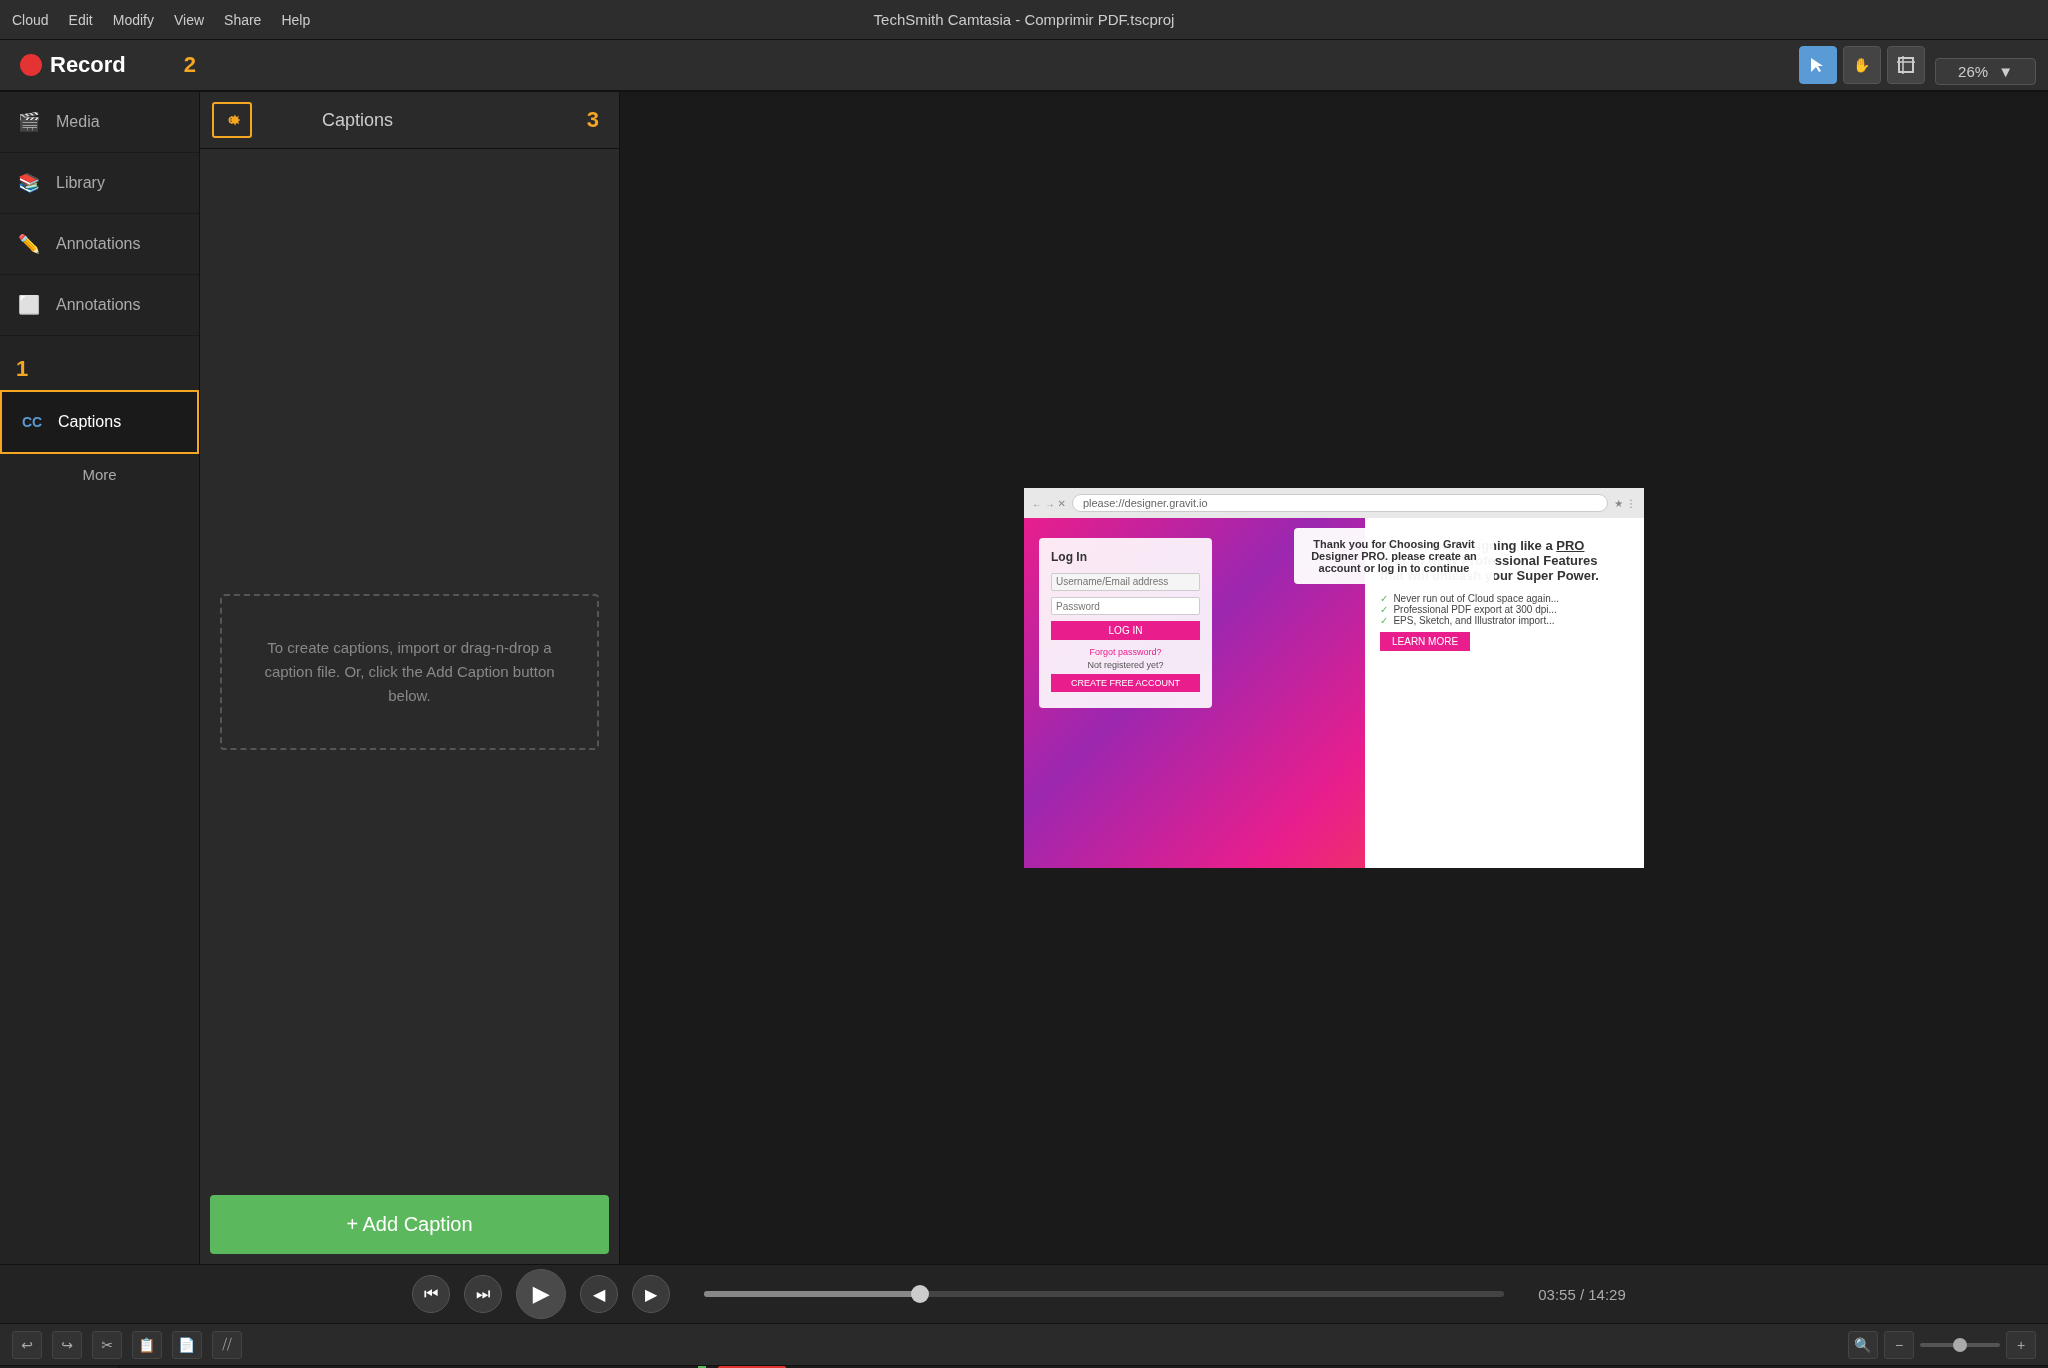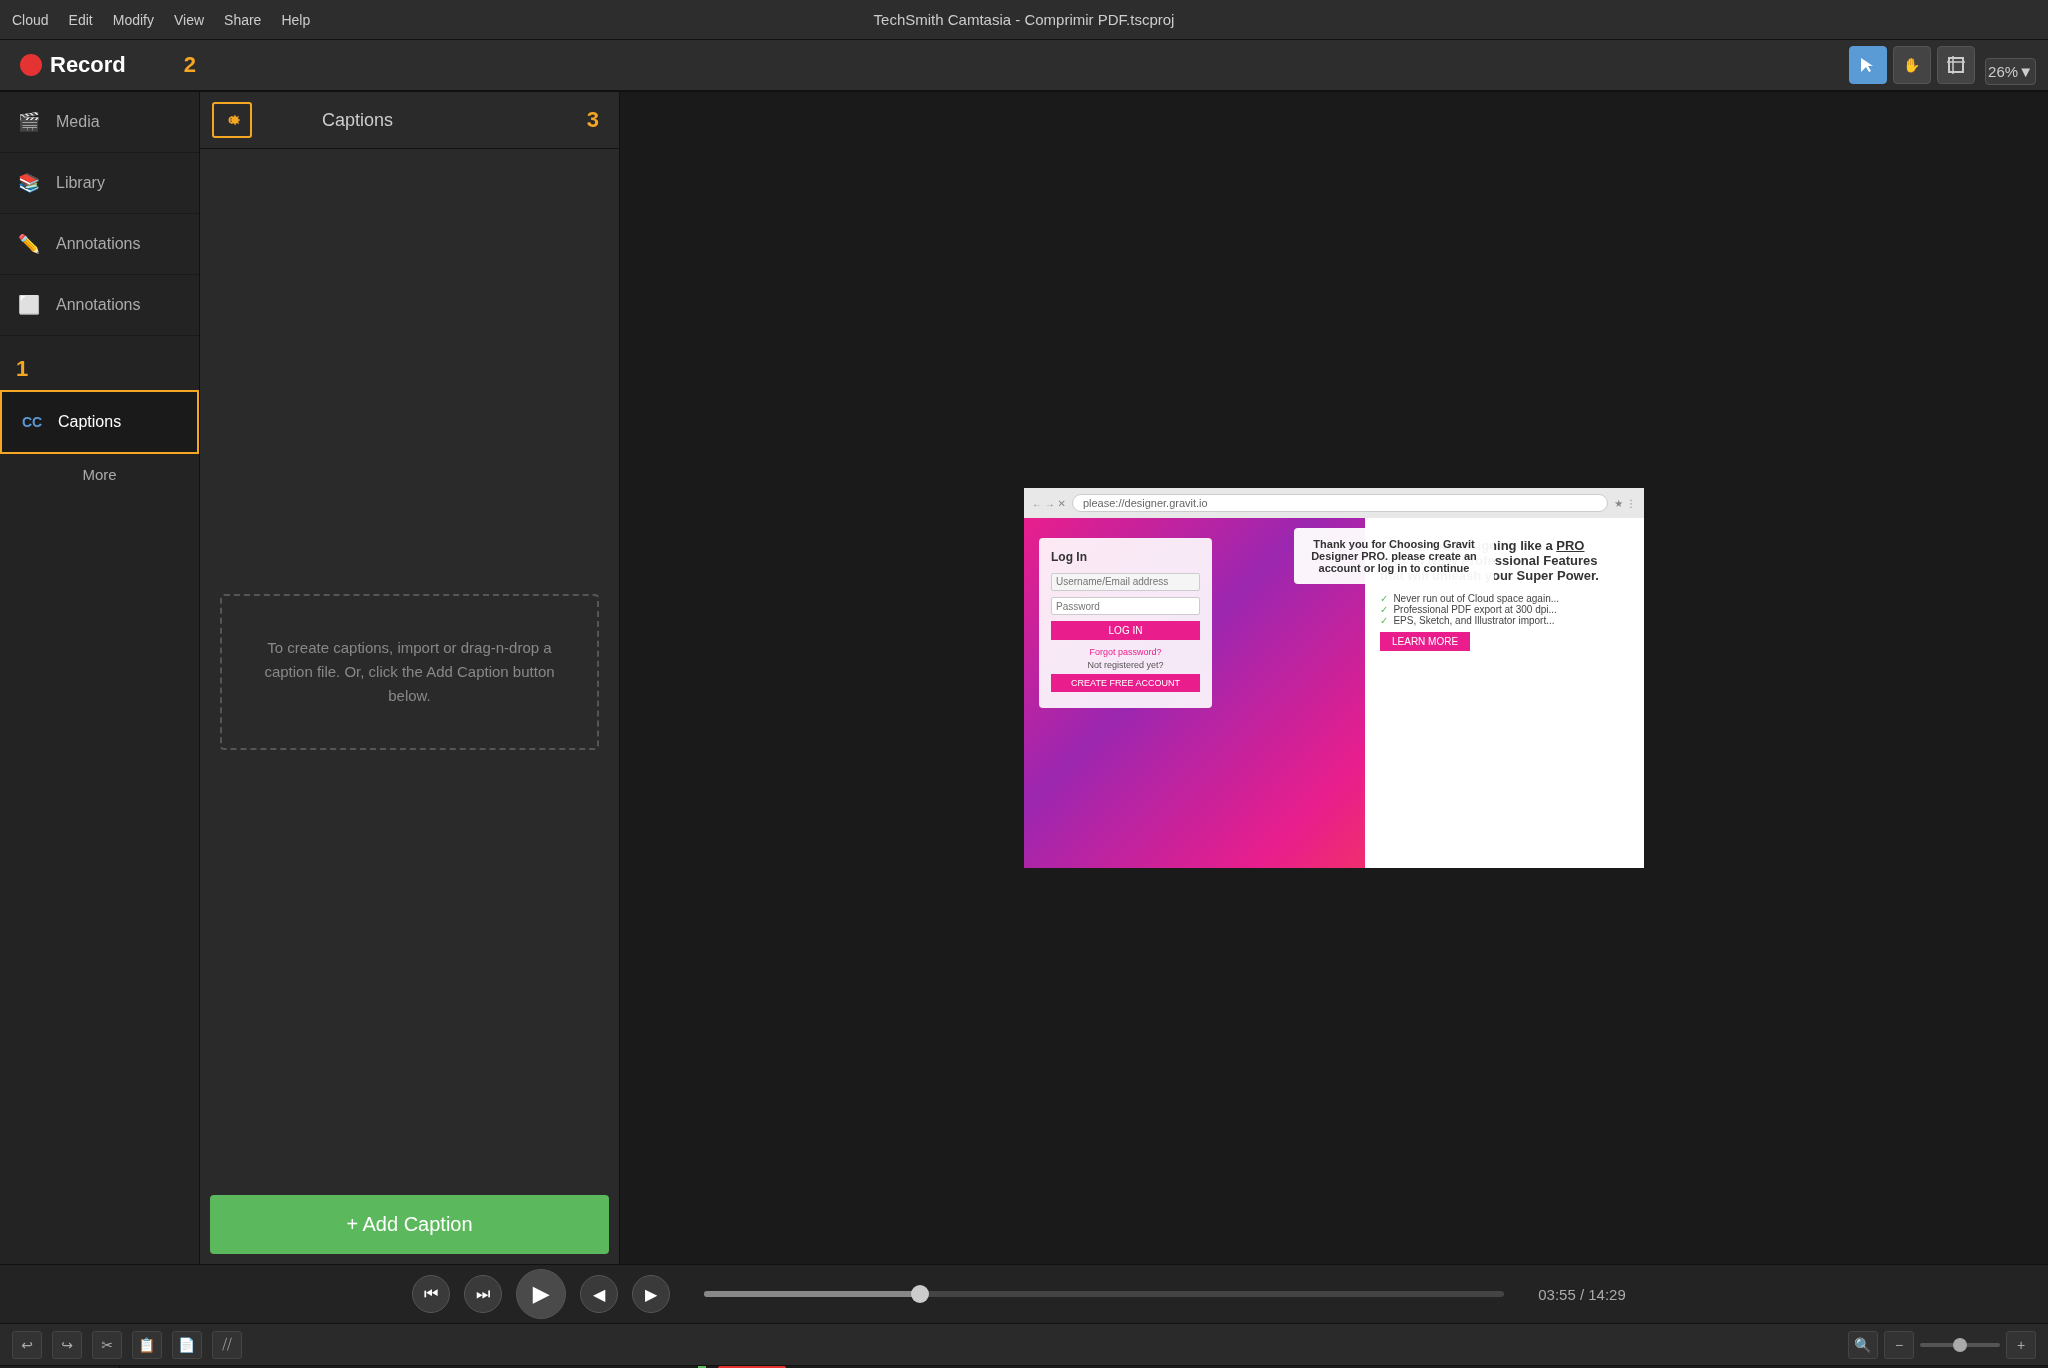--- a/index.html
+++ b/index.html
@@ -88,25 +88,25 @@
       color: #ccc;
       font-size: 18px;
     }
     .tool-btn.active { background: #5b9bd5; border-color: #5b9bd5; color: #fff; }
     .zoom-selector {
       display: flex;
       align-items: center;
       background: #3a3a3a;
       border: 1px solid #555;
       border-radius: 4px;
-      padding: 4px 2px;
+      padding: 4px 22px;
       color: #ccc;
       font-size: 15px;
       cursor: pointer;
-      gap: 0;
+      gap: 10px;
       margin-top: 12px;
     }
 
     
     .main-area {
       display: flex;
       height: calc(100% - 92px - 52px - 52px);
     }
 
     

